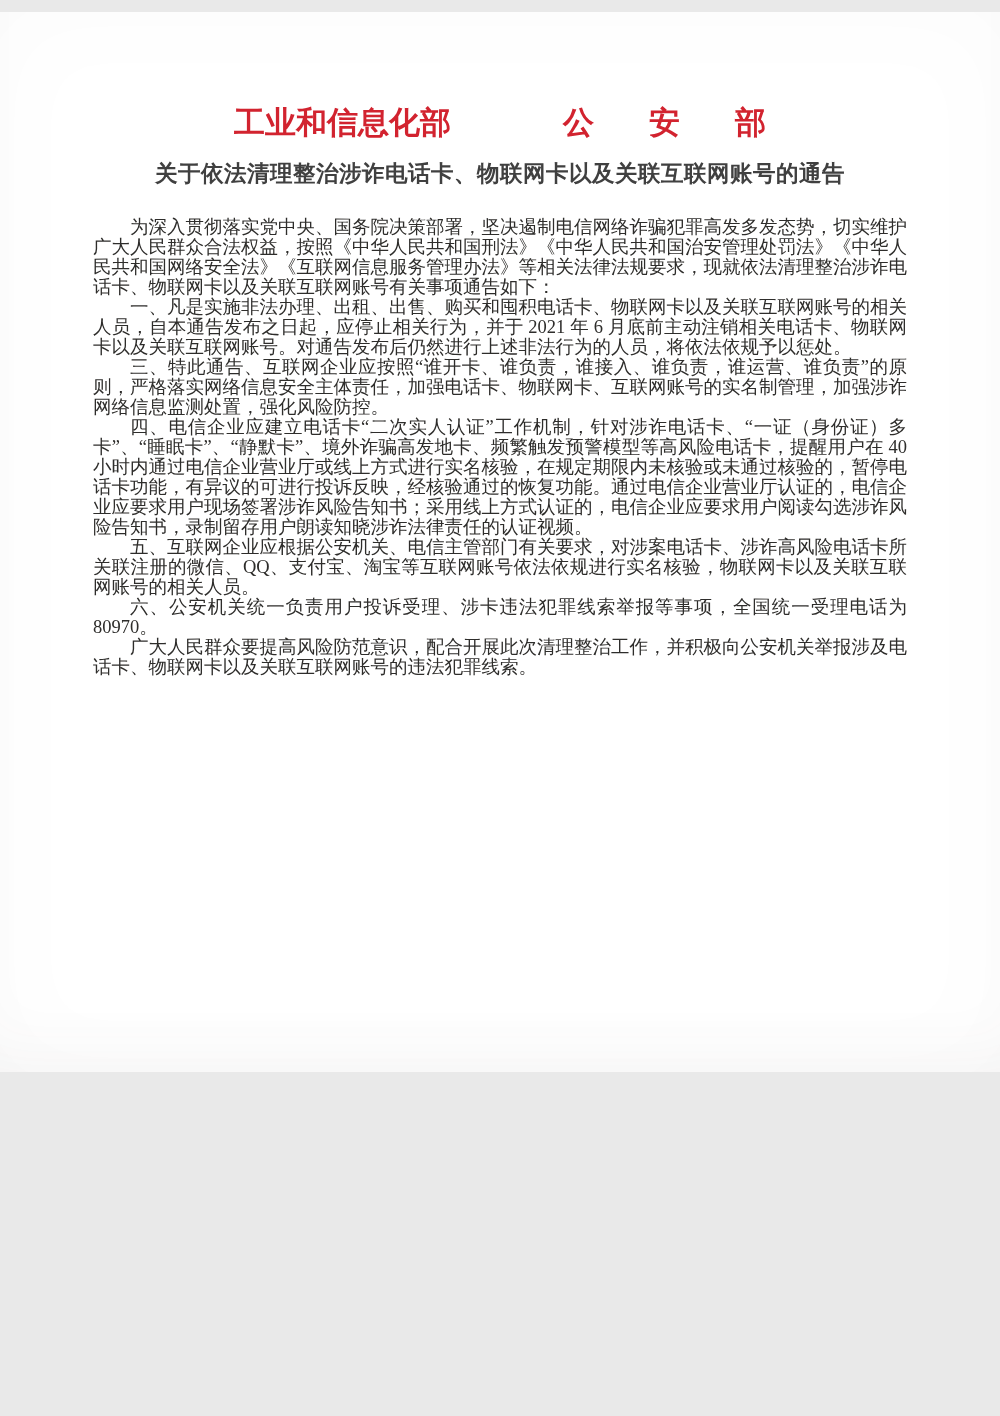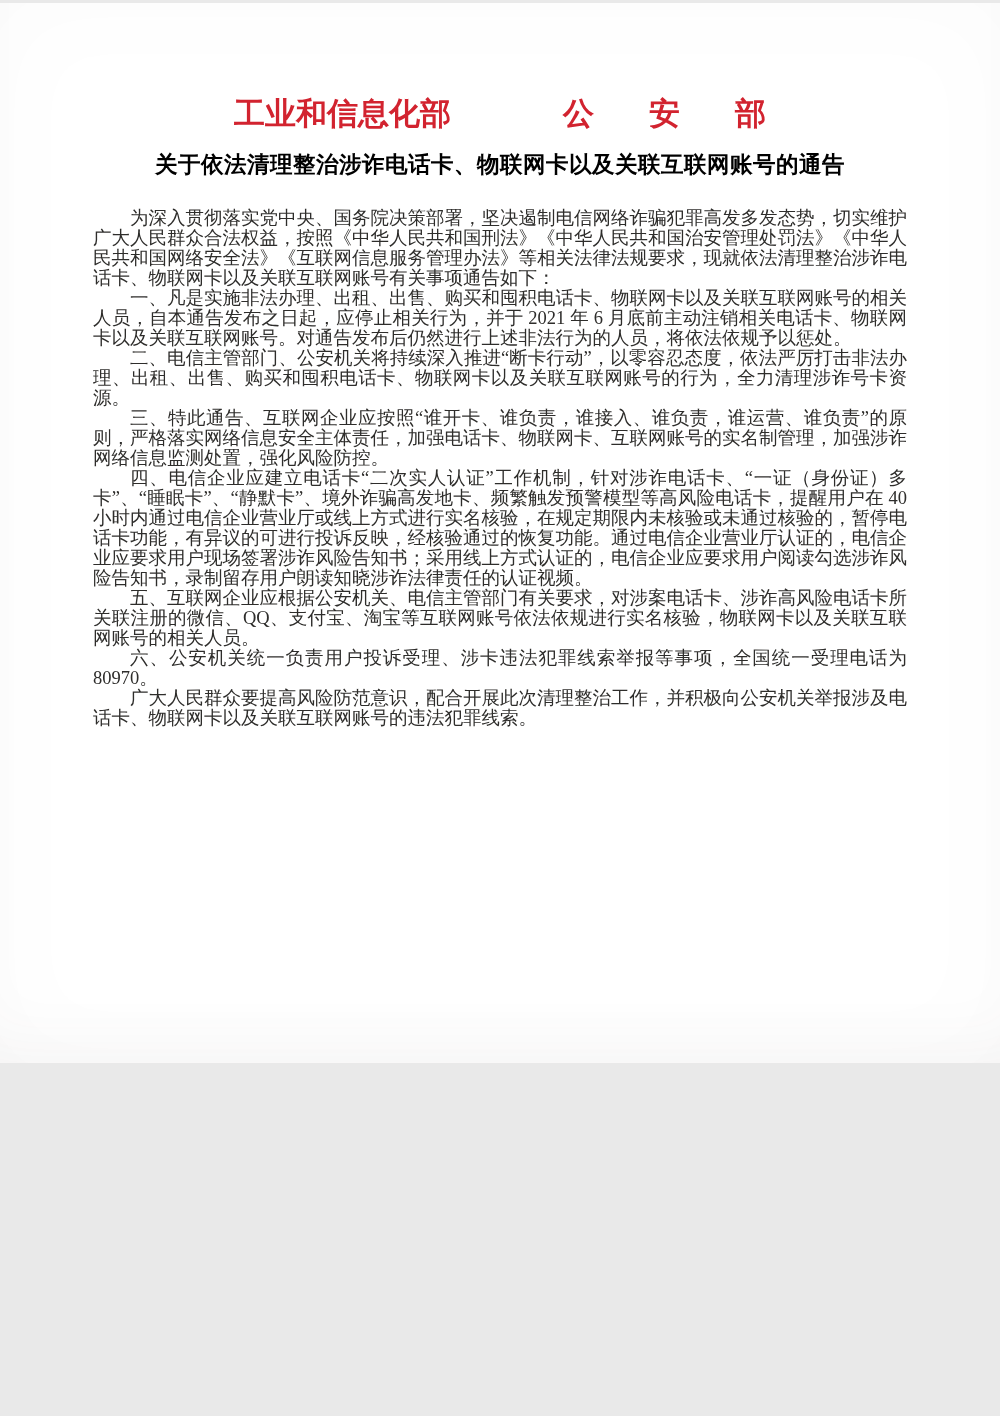--- a/index.html
+++ b/index.html
@@ -1,19 +1,19 @@
 <!DOCTYPE html>
 <html lang="zh" style="--header_red: #d2232f; --seal_red: #d34056; --emblem_red: #dd2746; --ink: #2e2d2b; --overlay_ink: #1e1c1a;"><head>
 <meta charset="utf-8">
 <style>
   html,body{margin:0;padding:0;background:#e9e9e9;}
   .page{
     position:relative;
     width:1000px;height:1060px;
-    margin:3px auto;
+    margin:12px auto;
     background:#ffffff;
     overflow:hidden;
     box-shadow: inset 0 -50px 70px -40px rgba(90,80,70,.05), inset 0 0 90px rgba(120,120,120,.03);
     font-family:"Liberation Serif","DejaVu Serif",serif;
     color:var(--ink,#2e2d2b);
   }
   .header-row{
     padding-top:95px;
     display:flex;
     justify-content:center;
@@ -30,21 +30,21 @@
     margin-right:-55px;
   }
   .doc-title{
     margin:23px 0 0 0;
     text-align:center;
     font-family:"Liberation Sans","DejaVu Sans",sans-serif;
     font-weight:700;
     font-size:22.5px;
     letter-spacing:0.5px;
     line-height:1.15;
-    color:#000000;
+    color:#404040;
   }
   .body-text{
     width:814px;
     margin:30px auto 0 auto;
     font-size:18.5px;
     line-height:20px;
     text-align:justify;
   }
   .body-text p{
     margin:0;
@@ -93,21 +93,20 @@
   <div class="header-row">
     <span class="ministry-1">工业和信息化部</span>
     <span class="ministry-2">公安部</span>
   </div>
 
   <h1 class="doc-title">关于依法清理整治涉诈电话卡、物联网卡以及关联互联网账号的通告</h1>
 
   <div class="body-text">
     <p>为深入贯彻落实党中央、国务院决策部署，坚决遏制电信网络诈骗犯罪高发多发态势，切实维护广大人民群众合法权益，按照《中华人民共和国刑法》《中华人民共和国治安管理处罚法》《中华人民共和国网络安全法》《互联网信息服务管理办法》等相关法律法规要求，现就依法清理整治涉诈电话卡、物联网卡以及关联互联网账号有关事项通告如下：</p>
     <p>一、凡是实施非法办理、出租、出售、购买和囤积电话卡、物联网卡以及关联互联网账号的相关人员，自本通告发布之日起，应停止相关行为，并于 2021 年 6 月底前主动注销相关电话卡、物联网卡以及关联互联网账号。对通告发布后仍然进行上述非法行为的人员，将依法依规予以惩处。</p>
-    <p>二、电信主管部门、公安机关将持续深入推进“断卡行动”，以零容忍态度，依法严厉打击非法办理、出租、出售、购买和囤积电话卡、物联网卡以及关联互联网账号的行为，全力清理涉诈号卡资源。</p>
     <p>三、特此通告、互联网企业应按照“谁开卡、谁负责，谁接入、谁负责，谁运营、谁负责”的原则，严格落实网络信息安全主体责任，加强电话卡、物联网卡、互联网账号的实名制管理，加强涉诈网络信息监测处置，强化风险防控。</p>
     <p>四、电信企业应建立电话卡“二次实人认证”工作机制，针对涉诈电话卡、“一证（身份证）多卡”、“睡眠卡”、“静默卡”、境外诈骗高发地卡、频繁触发预警模型等高风险电话卡，提醒用户在 40 小时内通过电信企业营业厅或线上方式进行实名核验，在规定期限内未核验或未通过核验的，暂停电话卡功能，有异议的可进行投诉反映，经核验通过的恢复功能。通过电信企业营业厅认证的，电信企业应要求用户现场签署涉诈风险告知书；采用线上方式认证的，电信企业应要求用户阅读勾选涉诈风险告知书，录制留存用户朗读知晓涉诈法律责任的认证视频。</p>
     <p>五、互联网企业应根据公安机关、电信主管部门有关要求，对涉案电话卡、涉诈高风险电话卡所关联注册的微信、QQ、支付宝、淘宝等互联网账号依法依规进行实名核验，物联网卡以及关联互联网账号的相关人员。</p>
     <p>六、公安机关统一负责用户投诉受理、涉卡违法犯罪线索举报等事项，全国统一受理电话为 80970。</p>
     <p>广大人民群众要提高风险防范意识，配合开展此次清理整治工作，并积极向公安机关举报涉及电话卡、物联网卡以及关联互联网账号的违法犯罪线索。</p>
   </div>
 
   <div class="seal seal-left">
     <svg viewBox="0 0 200 200">
       <circle class="seal-ring-circle" cx="100" cy="100" r="93" fill="none" stroke-width="8"></circle>

